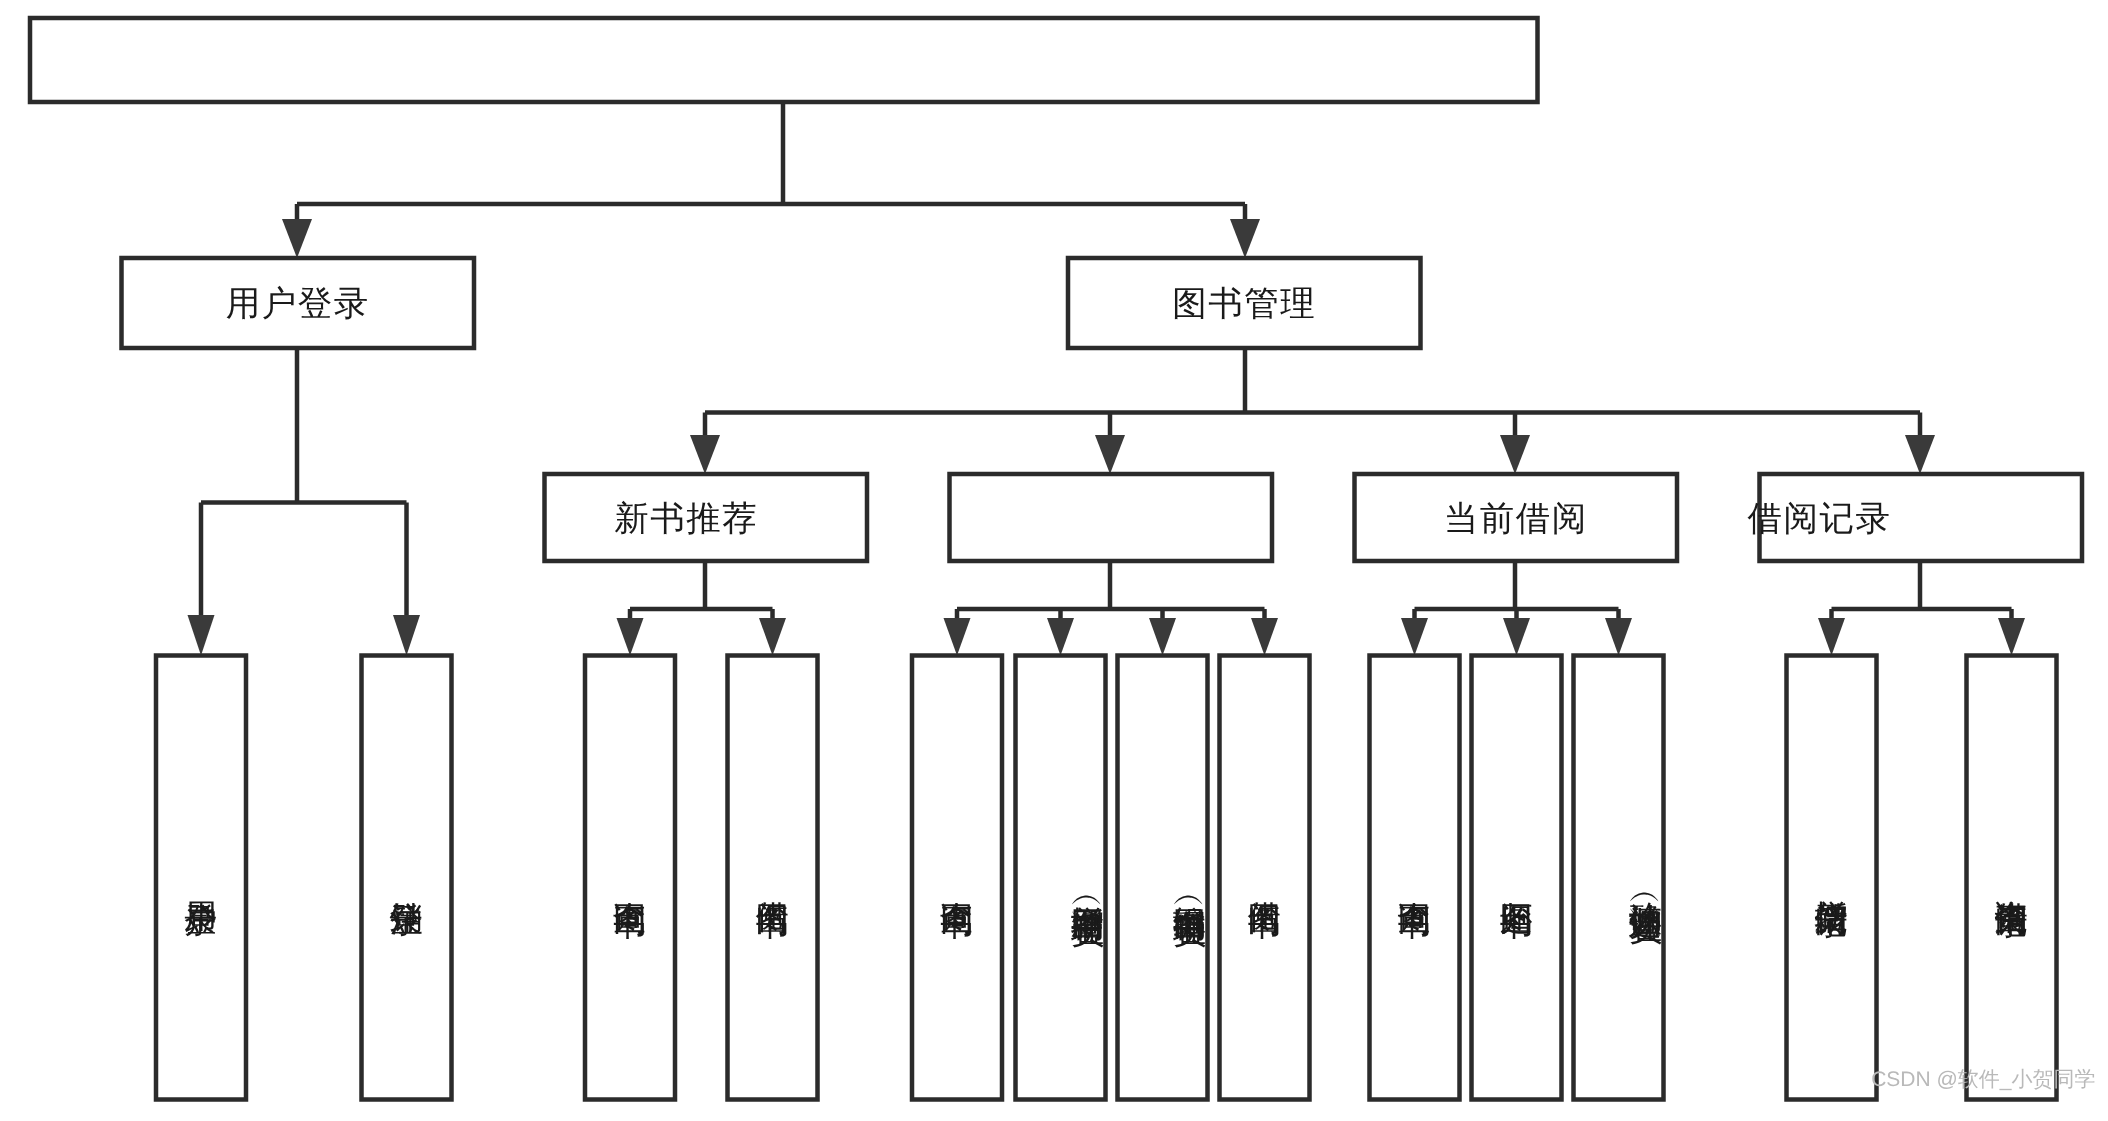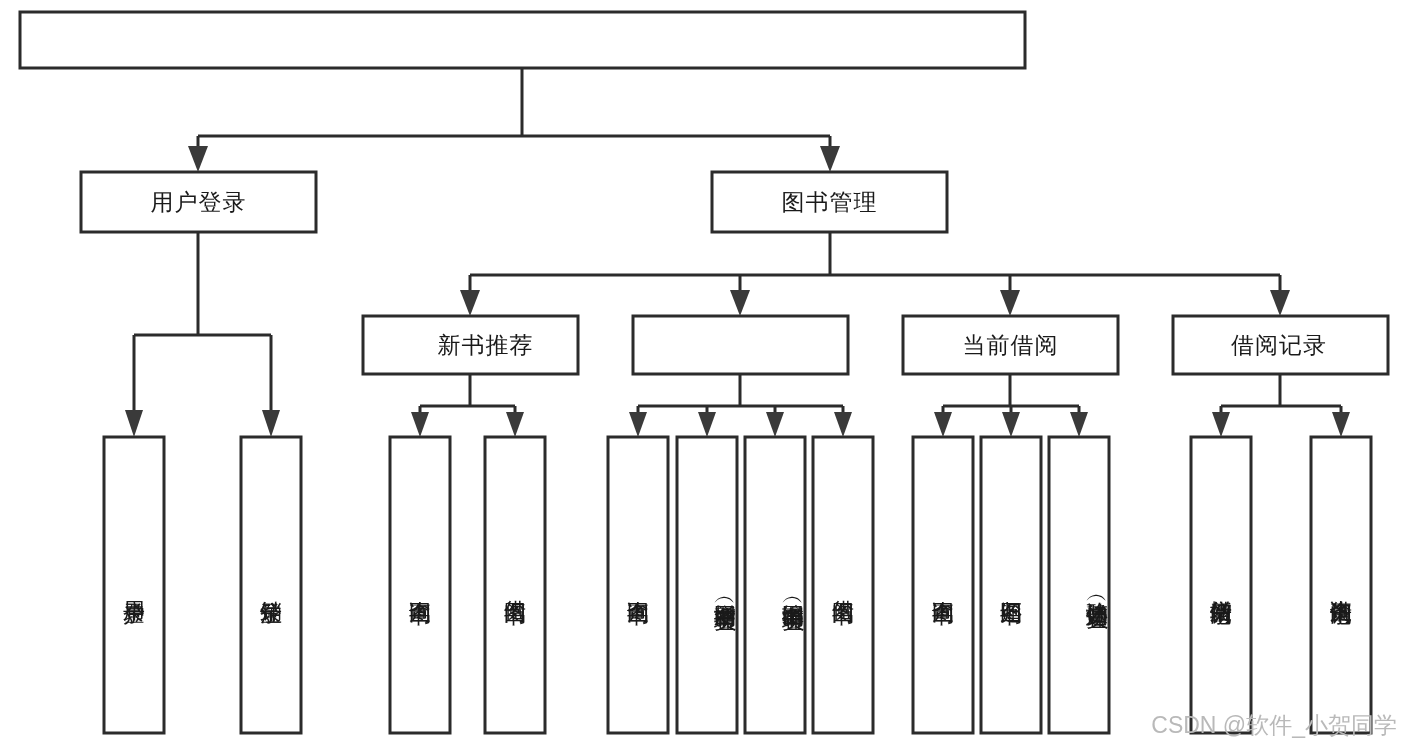--- a/index.html
+++ b/index.html
@@ -63,22 +63,22 @@
     justify-content: center;
     font-size: 23px;
     color: #1a1a1a;
     letter-spacing: 1px;
     white-space: nowrap;
     pointer-events: none;
   }
   .watermark {
     position: absolute;
     right: 8px;
-    bottom: 6px;
-    font-size: 23px;
+    bottom: 18px;
+    font-size: 14px;
     color: #b9b9b9;
     font-family: "Liberation Sans", "DejaVu Sans", sans-serif;
     white-space: nowrap;
     pointer-events: none;
   }
 </style>
 </head>
 <body>
 
 <div id="diagram-root">
@@ -184,23 +184,23 @@
     <rect class="node-box" x="981" y="437" width="60" height="296"></rect>
     <rect class="node-box" x="1049" y="437" width="60" height="296"></rect>
     <rect class="node-box" x="1191" y="437" width="60" height="296"></rect>
     <rect class="node-box" x="1311" y="437" width="60" height="296"></rect>
   </svg>
 
 
   <div class="hlabel-wrap" style="left:81px; top:172px; width:235px; height:60px;">用户登录</div>
   <div class="hlabel-wrap" style="left:712px; top:172px; width:235px; height:60px;text-align:center;">图书管理</div>
 
-  <div class="hlabel-wrap" style="left:378px; top:316px; width:215px; height:58px;">新书推荐</div>
+  <div class="hlabel-wrap" style="left:350px; top:316px; width:215px; height:58px;">新书推荐</div>
   <div class="hlabel-wrap" style="left:903px; top:316px; width:215px; height:58px;border-radius:18px;">当前借阅</div>
-  <div class="hlabel-wrap" style="left:1173px; top:316px; width:212px; height:58px;">借阅记录</div>
+  <div class="hlabel-wrap" style="left:1107px; top:316px; width:212px; height:58px;">借阅记录</div>
 
   <div class="vlabel-wrap" style="left:104px; top:437px; width:60px; height:296px;">用户登录</div>
   <div class="vlabel-wrap" style="left:241px; top:437px; width:60px; height:296px;">注销登录</div>
   <div class="vlabel-wrap" style="left:390px; top:437px; width:60px; height:296px;">查询图书</div>
   <div class="vlabel-wrap" style="left:485px; top:437px; width:60px; height:296px;">借阅图书</div>
   <div class="vlabel-wrap" style="left:608px; top:437px; width:60px; height:296px;">查询图书</div>
   <div class="vlabel-wrap" style="left:677px; top:437px; width:60px; height:296px; align-items:flex-start; padding-top:10px; box-sizing:border-box;">新增图书（管理员）</div>
   <div class="vlabel-wrap" style="left:745px; top:437px; width:60px; height:296px; align-items:flex-start; padding-top:10px; box-sizing:border-box;">编辑图书（管理员）</div>
   <div class="vlabel-wrap" style="left:813px; top:437px; width:60px; height:296px;">借阅图书</div>
   <div class="vlabel-wrap" style="left:913px; top:437px; width:60px; height:296px;">查询图书</div>

